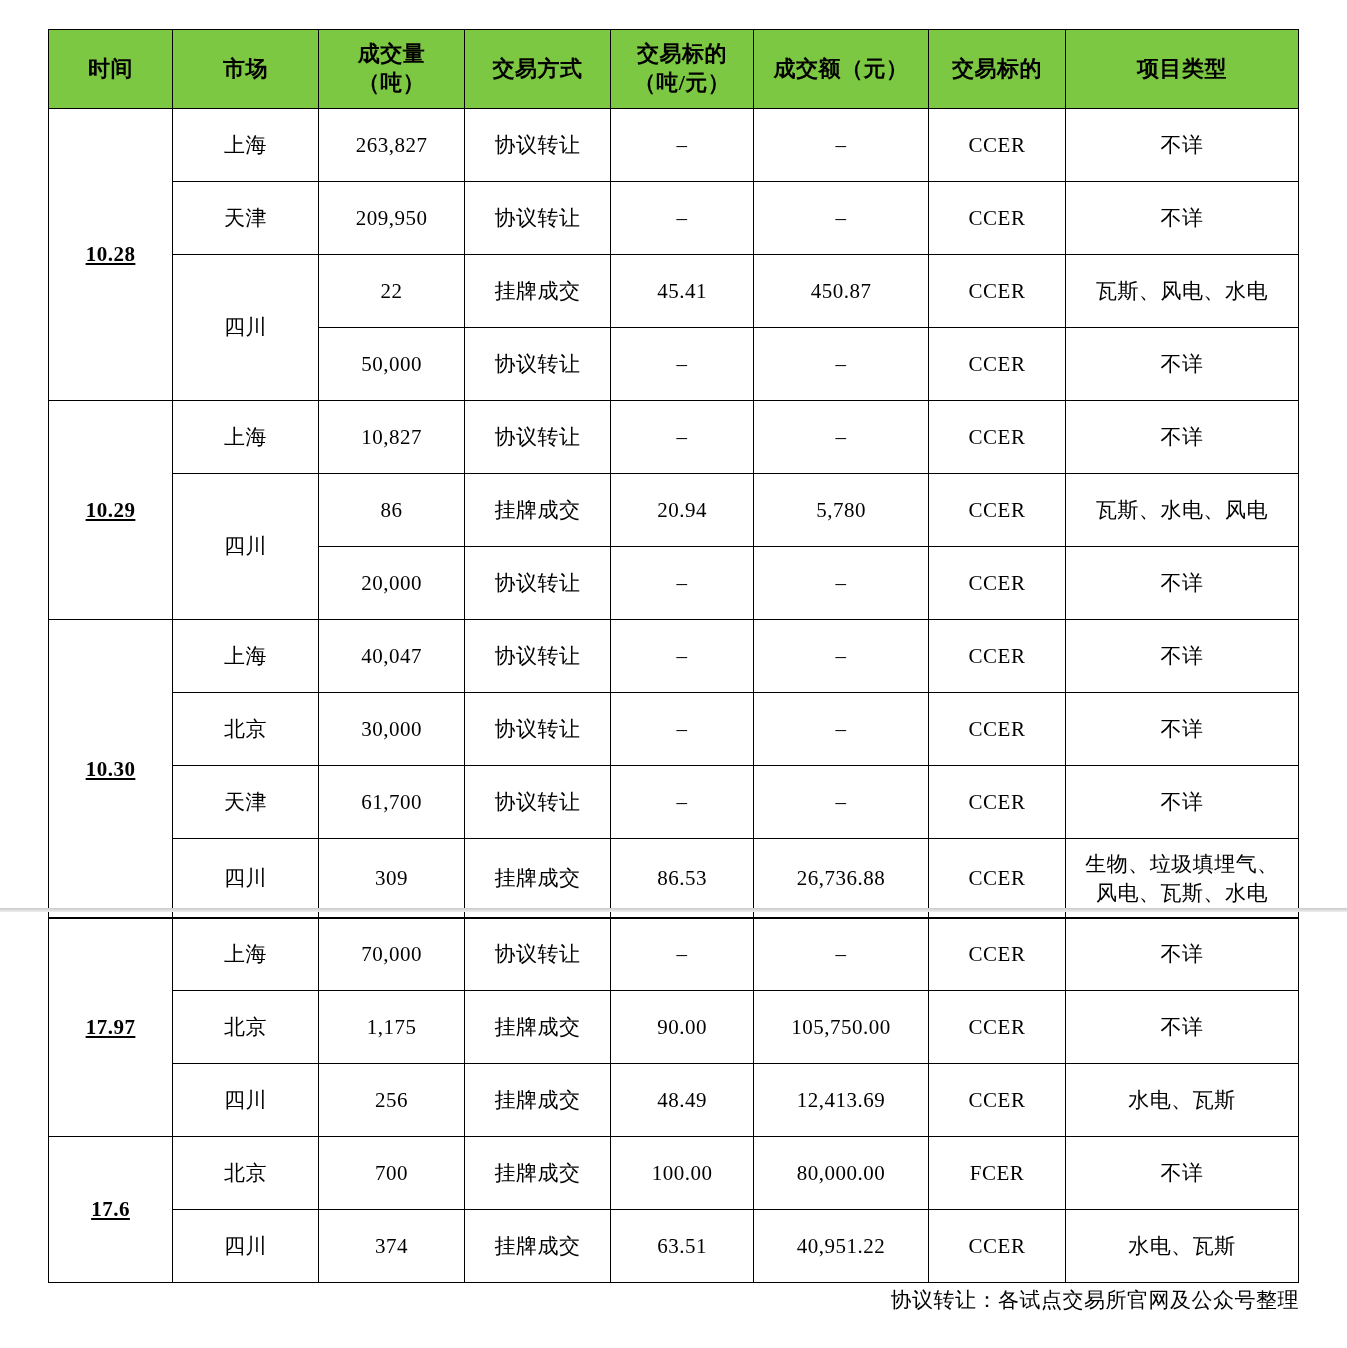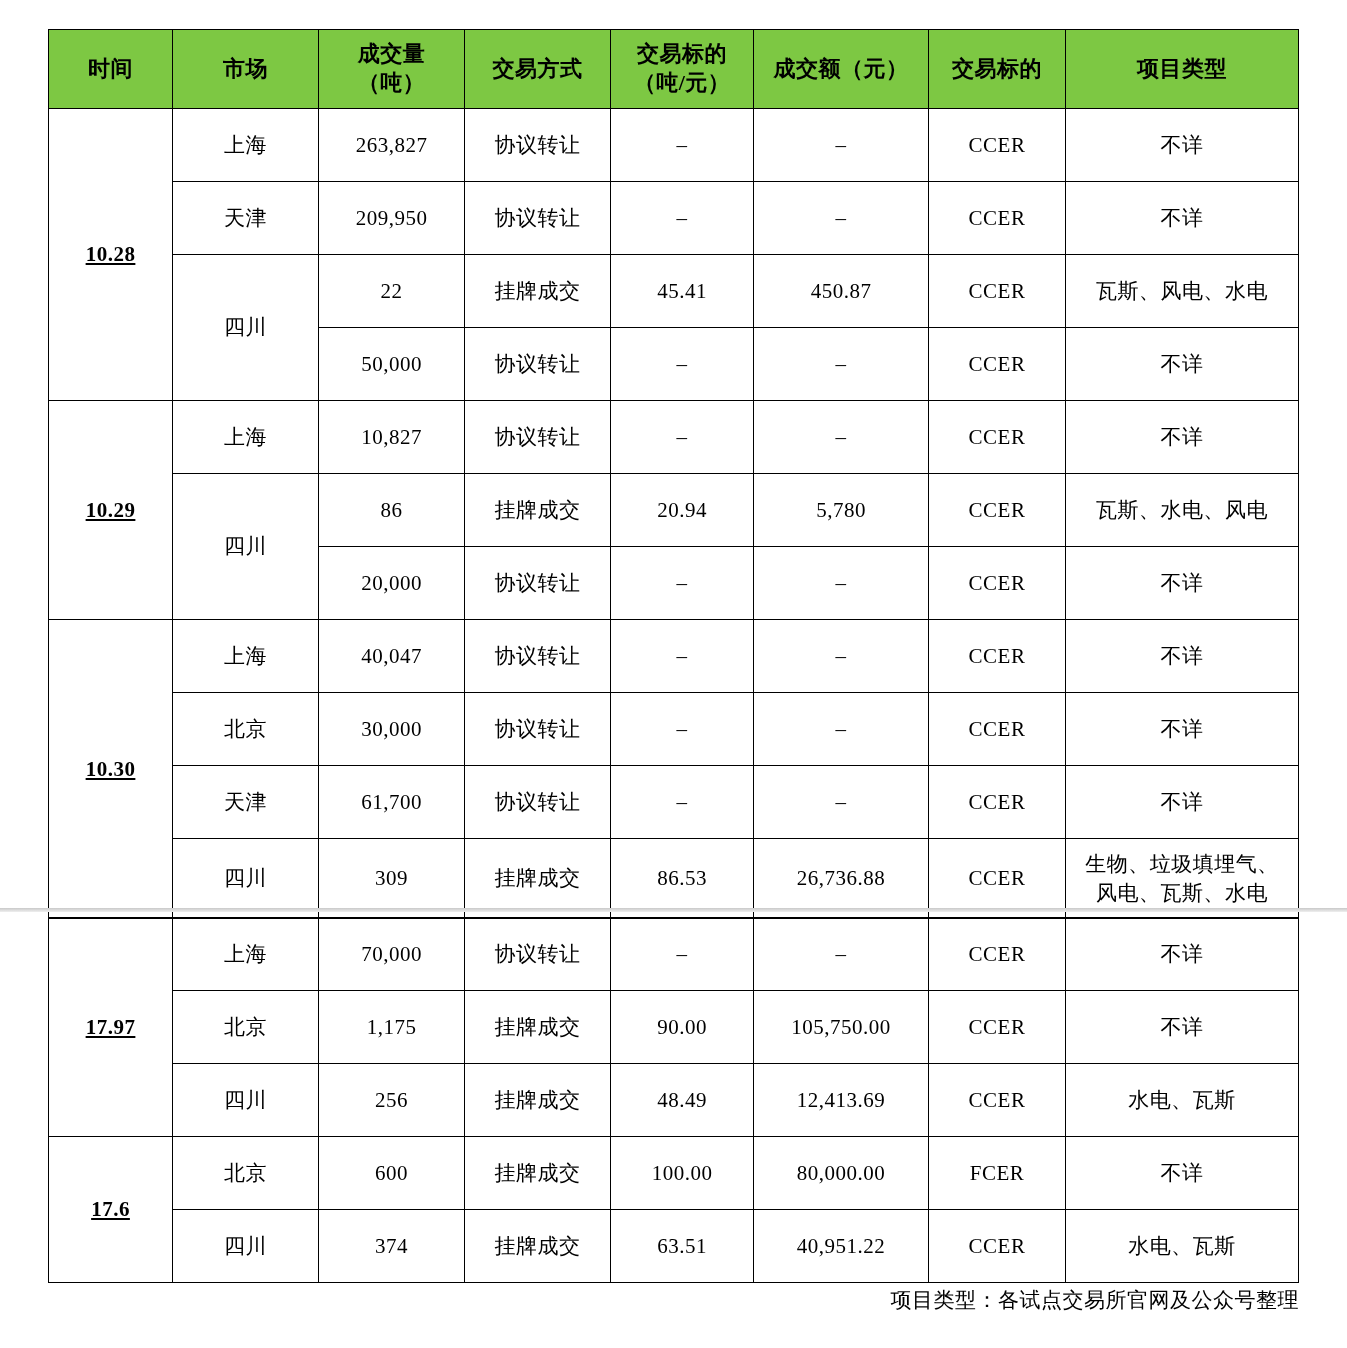--- a/index.html
+++ b/index.html
@@ -278,35 +278,35 @@
           <td>挂牌成交</td>
           <td>48.49</td>
           <td>12,413.69</td>
           <td>CCER</td>
           <td>水电、瓦斯</td>
         </tr>
 
         <tr class="rowH">
           <td class="dateCell" rowspan="2">17.6</td>
           <td>北京</td>
-          <td>600</td>
+          <td>700</td>
           <td>挂牌成交</td>
           <td>100.00</td>
           <td>80,000.00</td>
           <td>FCER</td>
           <td>不详</td>
         </tr>
         <tr class="rowH">
           <td>四川</td>
           <td>374</td>
           <td>挂牌成交</td>
           <td>63.51</td>
           <td>40,951.22</td>
           <td>CCER</td>
           <td>水电、瓦斯</td>
         </tr>
       </tbody>
     </table>
   </div>
 
-  <div class="source-note">项目类型：各试点交易所官网及公众号整理</div>
+  <div class="source-note">协议转让：各试点交易所官网及公众号整理</div>
 
 </div>
 
 </body></html>

